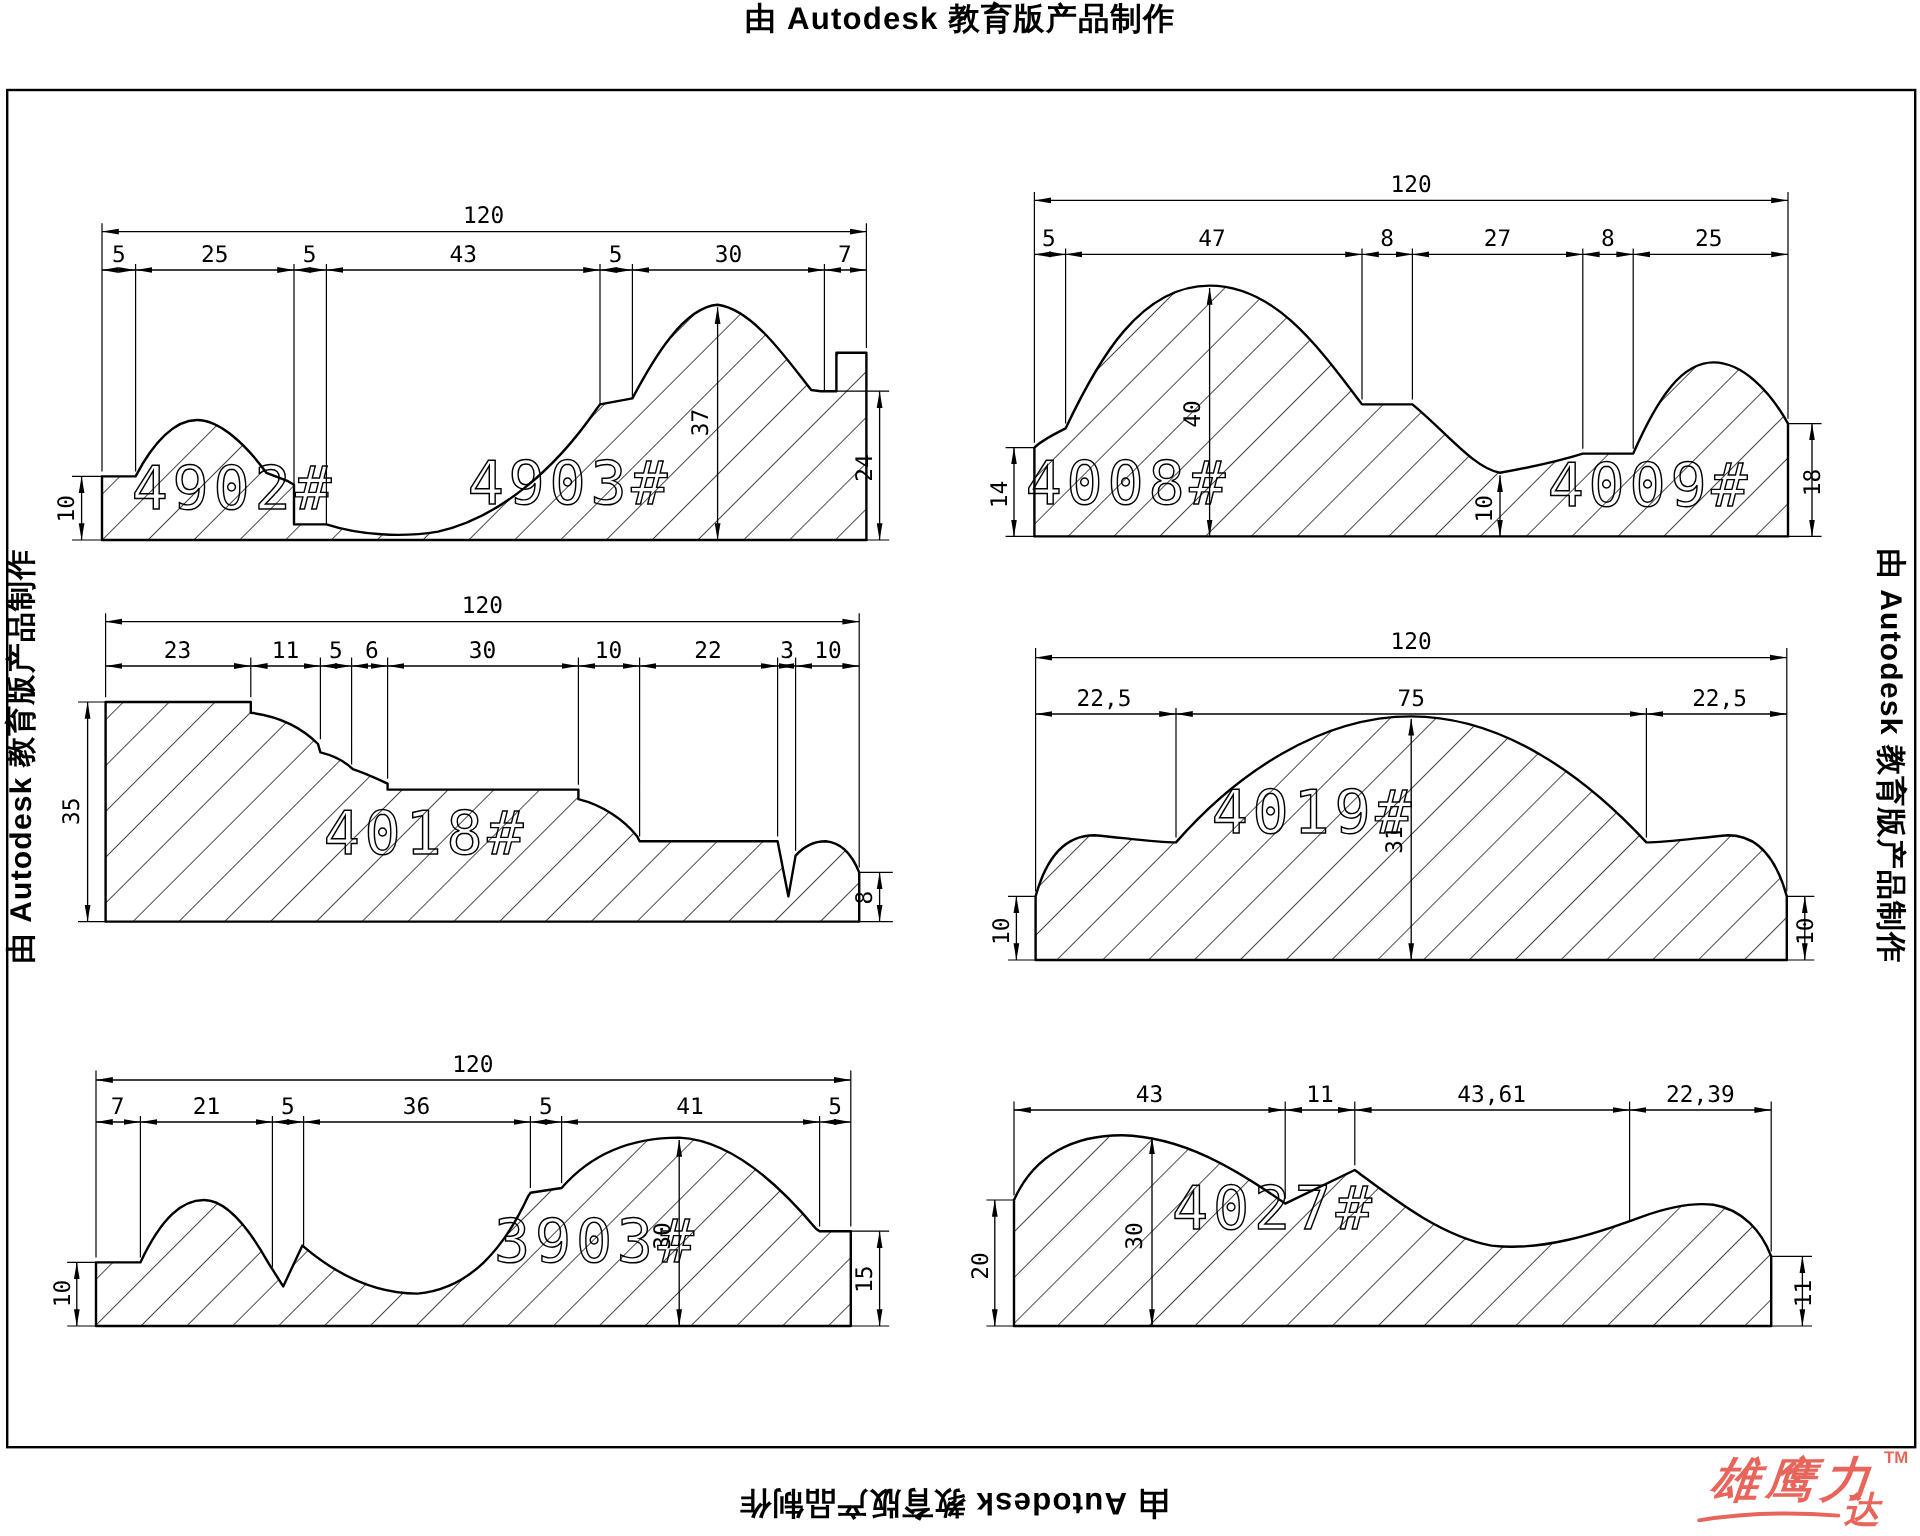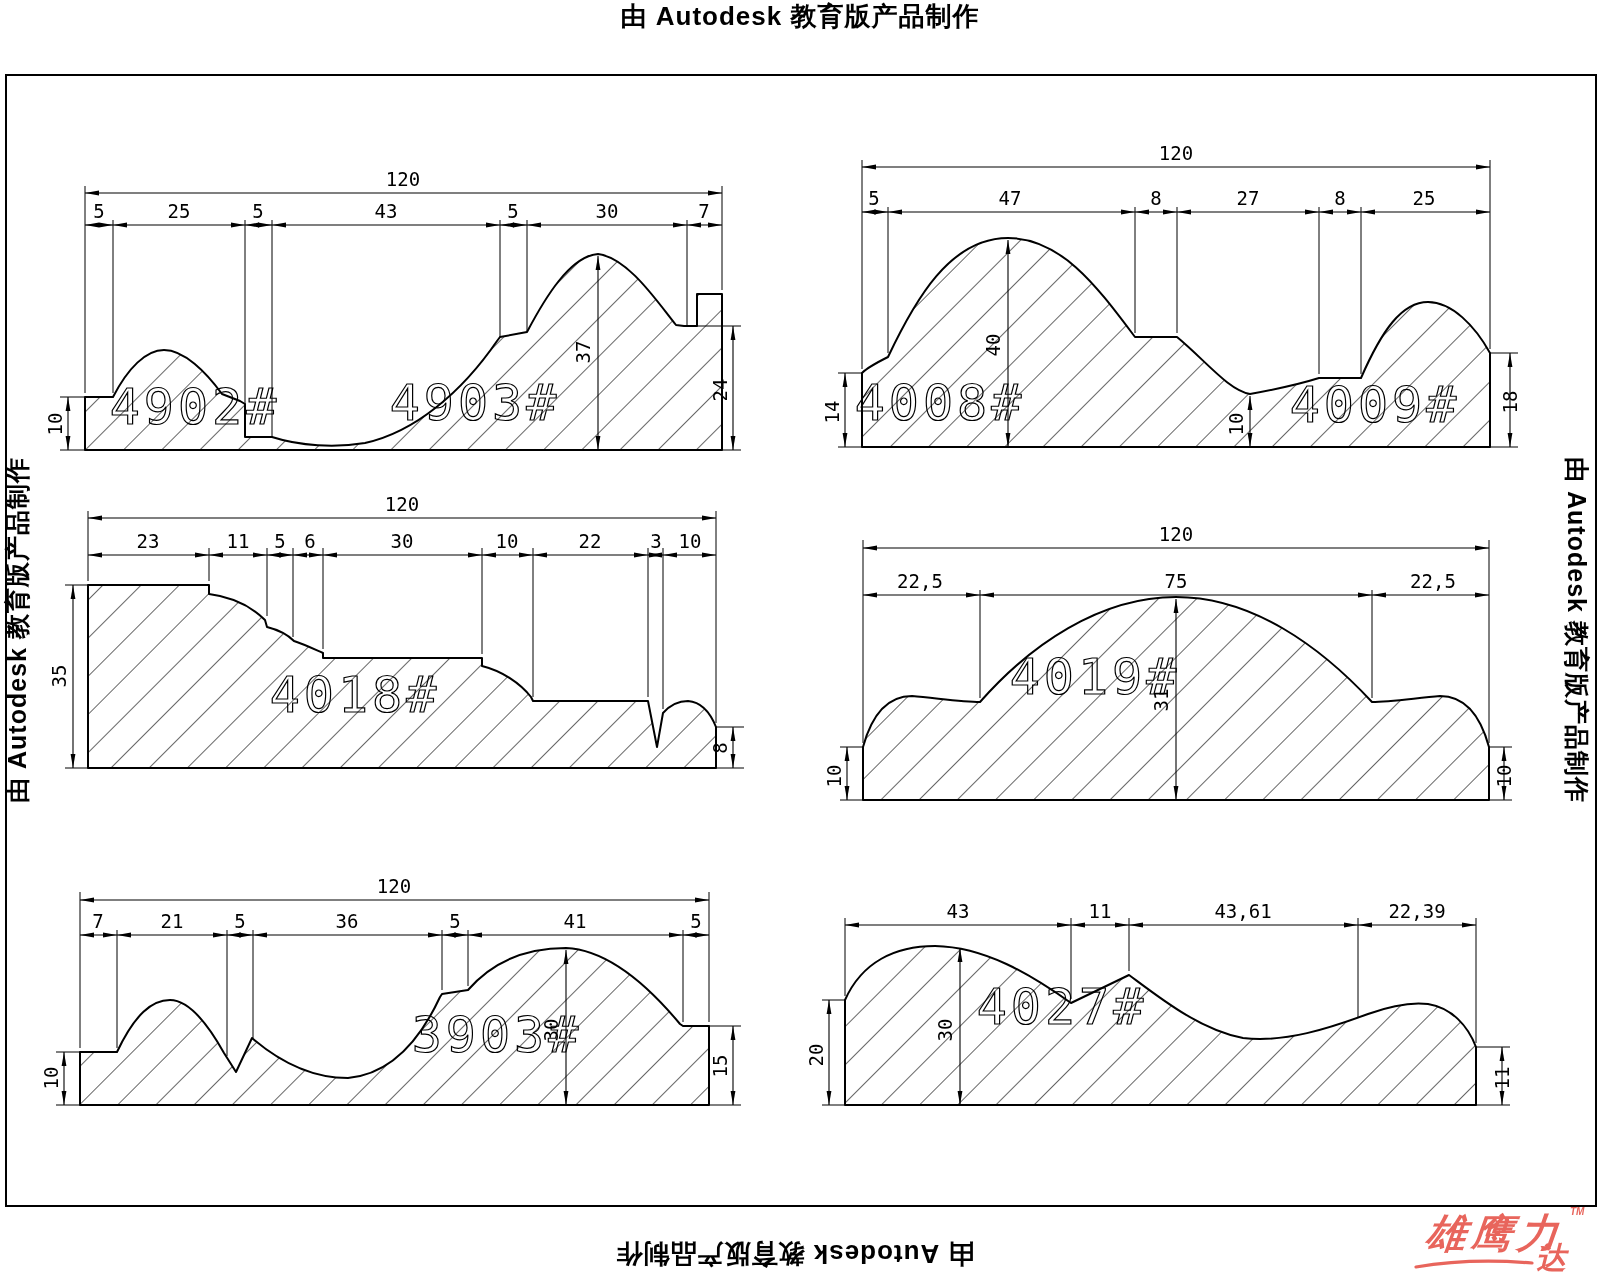--- a/index.html
+++ b/index.html
@@ -15,21 +15,21 @@
   svg{position:absolute;left:0;top:0;}
   .shape{fill:url(#hatch);stroke:#000;stroke-width:2;stroke-linejoin:round;}
   .dim{stroke:#000;stroke-width:1.1;fill:none;marker-start:url(#arr);marker-end:url(#arr);}
   .ext{stroke:#000;stroke-width:1;fill:none;}
   .dt{font-family:"DejaVu Sans Mono","Liberation Mono",monospace;font-size:19px;fill:#000;}
   .plabel{font-family:"DejaVu Sans Mono","Liberation Mono",monospace;font-size:50px;fill:none;
           stroke:#000;stroke-width:1.2;letter-spacing:4px;}
   .logo{position:absolute;left:1408px;top:1204px;width:190px;height:74px;color:#e8655c;}
   .logo .l1{position:absolute;left:18px;top:2px;font-size:40px;font-weight:bold;font-style:italic;
             transform:skewX(-6deg);letter-spacing:6px;white-space:nowrap;}
-  .logo .tm{position:absolute;left:162px;top:2px;font-size:10px;font-weight:bold;font-style:italic;}
+  .logo .tm{position:absolute;left:162px;top:2px;font-size:14px;font-weight:bold;}
   .logo .l2{position:absolute;left:128px;top:34px;font-size:30px;font-weight:bold;font-style:italic;}
   .logo .swoosh{position:absolute;left:6px;top:52px;width:120px;height:14px;}
 </style>
 </head>
 <body>
 
 <div class="canvas">
 
   <div class="frame"></div>
 

